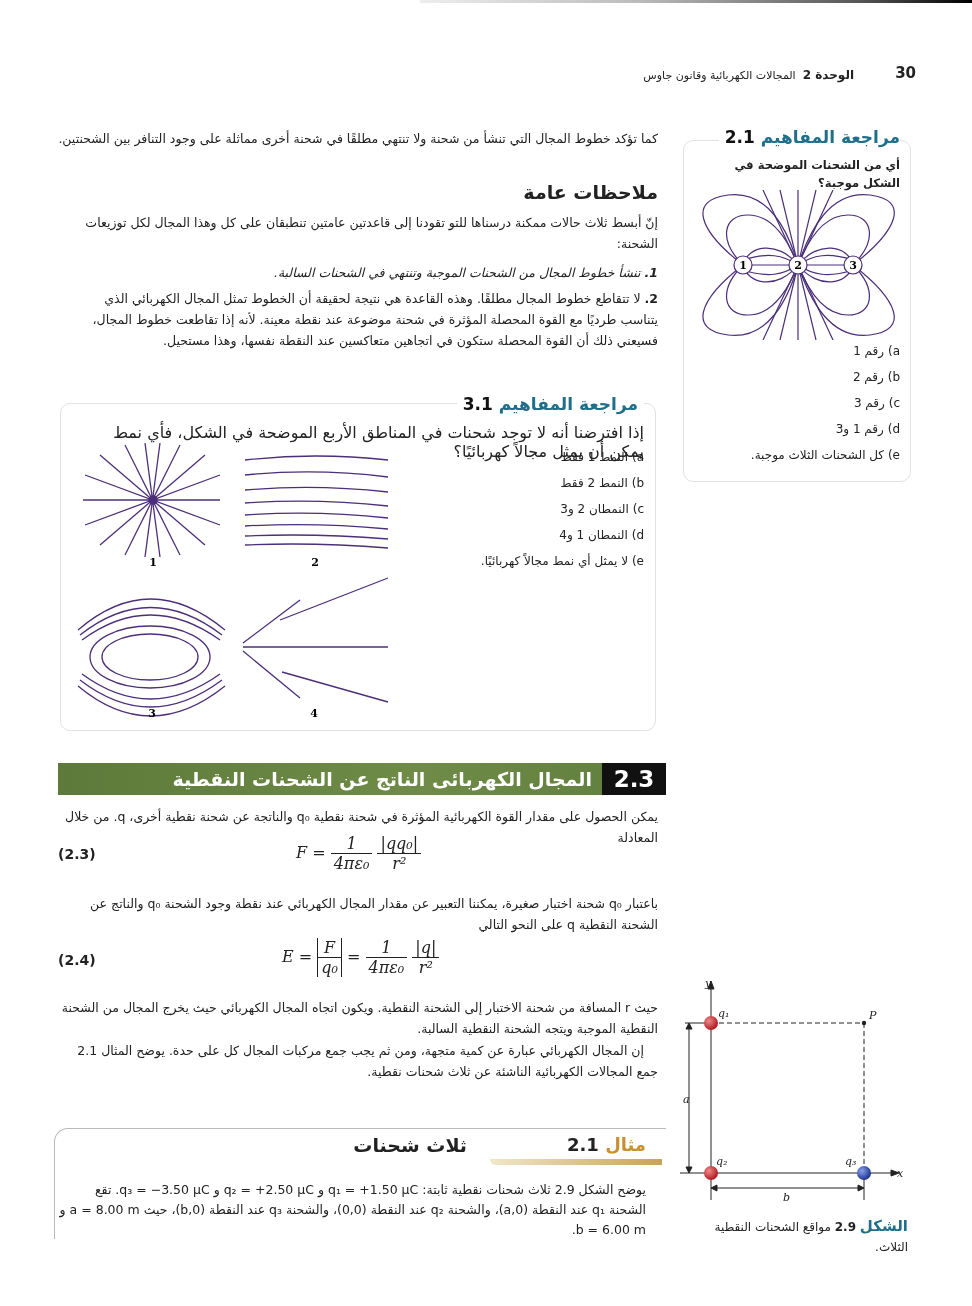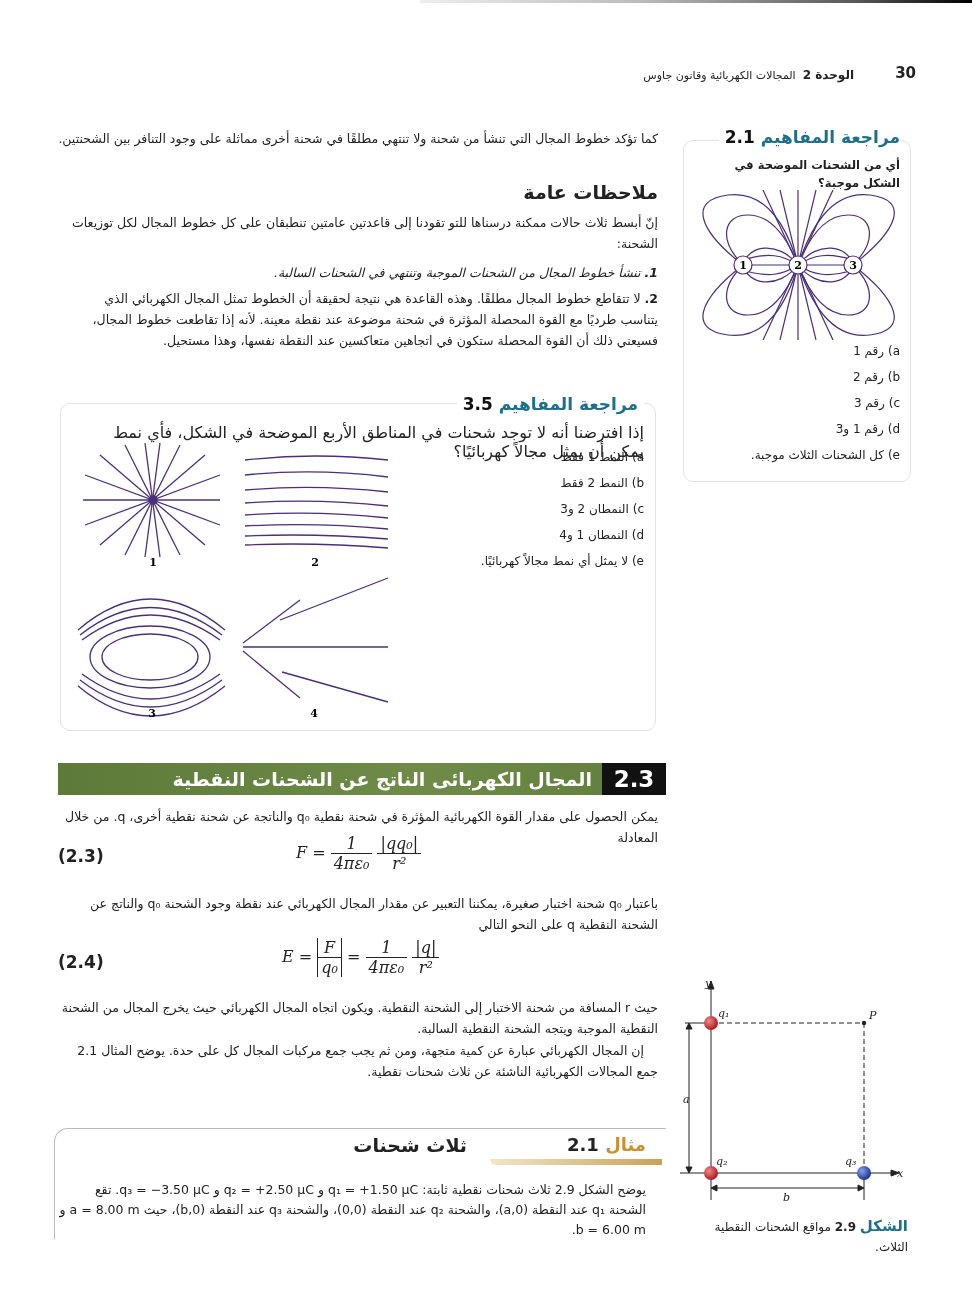--- a/index.html
+++ b/index.html
@@ -12,21 +12,21 @@
   .hdr-unit b{font-size:12px;}
   .p{font-size:12.5px;line-height:21px;}
   .h-notes{right:314px;top:181px;font-size:19px;font-weight:bold;}
   .box{border:1px solid #e2e2e2;border-radius:10px;}
   .box-title{font-size:17px;font-weight:bold;color:#1f6f8b;}
   .box-title b{color:#111;}
   .opts div{font-size:12px;line-height:26px;}
   .secbar{left:58px;top:763px;width:608px;height:32px;background:linear-gradient(to right,#5d7a3a,#6f8b47 60%,#5f7d3c);}
   .secnum{position:absolute;right:0;top:0;width:64px;height:32px;background:#111;color:#fff;font-size:23px;font-weight:bold;line-height:32px;text-align:center;}
   .sectitle{position:absolute;right:74px;top:0;color:#fff;font-size:19px;font-weight:bold;line-height:32px;direction:rtl;}
-  .eqnum{font-size:17px;font-weight:bold;}
+  .eqnum{font-size:14px;font-weight:bold;}
   .math{font-family:"DejaVu Serif",serif;font-size:16px;font-style:italic;}
   .frac{display:inline-block;vertical-align:middle;text-align:center;}
   .frac span{display:block;padding:0 3px;}
   .frac .num{border-bottom:1px solid #222;}
   .ex-box{left:54px;top:1128px;width:611px;height:110px;border:1px solid #bbb;border-radius:14px 0 0 0;border-bottom:none;border-right:none;}
   .ex-title{right:200px;top:1134px;font-size:19px;font-weight:bold;}
   .ex-tag{right:20px;top:1134px;font-size:18px;font-weight:bold;color:#222;}
   .ex-tag .m{color:#c7912e;}
   .ex-under{left:490px;top:1159px;width:172px;height:6px;background:linear-gradient(to right,#f1e6c9,#c9a25a);border-radius:0 0 0 6px;}
   .cap{font-size:12px;}
@@ -39,21 +39,21 @@
 
 <div class="abs hdr-page">30</div>
 <div class="abs hdr-unit rtl">
   <b>الوحدة 2</b>&nbsp;
   <span>المجالات الكهربائية وقانون جاوس</span>
 </div>
 
 <div class="abs p rtl" style="right:314px;top:128px;width:600px;">كما تؤكد خطوط المجال التي تنشأ من شحنة ولا تنتهي مطلقًا في شحنة أخرى مماثلة على وجود التنافر بين الشحنتين.</div>
 
 <div class="abs h-notes rtl">ملاحظات عامة</div>
-<div class="abs p rtl" style="right:314px;top:212px;width:600px;">إنّ أبسط ثلاث حالات ممكنة درسناها للتو تقودنا إلى قاعدتين عامتين تنطبقان على كل خطوط المجال لكل توزيعات الشحنة:</div>
+<div class="abs p rtl" style="right:314px;top:212px;width:600px;">إنّ أبسط ثلاث حالات ممكنة درسناها للتو تقودنا إلى قاعدتين عامتين تنطبقان على كل وهذا المجال لكل توزيعات الشحنة:</div>
 <div class="abs p rtl" style="right:314px;top:262px;width:560px;font-style:italic;">
   <b>1.</b>
   <span>تنشأ خطوط المجال من الشحنات الموجبة وتنتهي في الشحنات السالبة.</span>
 </div>
 <div class="abs p rtl" style="right:314px;top:288px;width:580px;">
   <b>2.</b>
   <span>لا تتقاطع خطوط المجال مطلقًا. وهذه القاعدة هي نتيجة لحقيقة أن الخطوط تمثل المجال الكهربائي الذي يتناسب طرديًا مع القوة المحصلة المؤثرة في شحنة موضوعة عند نقطة معينة. لأنه إذا تقاطعت خطوط المجال، فسيعني ذلك أن القوة المحصلة ستكون في اتجاهين متعاكسين عند النقطة نفسها، وهذا مستحيل.</span>
 </div>
 
 <div class="abs box" style="left:683px;top:140px;width:226px;height:340px;"></div>
@@ -107,21 +107,21 @@
   <div><span>a)</span> <span>رقم 1</span></div>
   <div><span>b)</span> <span>رقم 2</span></div>
   <div><span>c)</span> <span>رقم 3</span></div>
   <div><span>d)</span> <span>رقم 1 و3</span></div>
   <div><span>e)</span> <span>كل الشحنات الثلاث موجبة.</span></div>
 </div>
 
 <div class="abs box" style="left:60px;top:403px;width:594px;height:326px;"></div>
 <div class="abs box-title rtl" style="right:328px;top:394px;background:#fff;padding:0 6px;">
   <span>مراجعة المفاهيم</span>
-  <b>3.5</b>
+  <b>3.1</b>
 </div>
 <div class="abs rtl" style="right:328px;top:423px;width:560px;font-size:16px;">إذا افترضنا أنه لا توجد شحنات في المناطق الأربع الموضحة في الشكل، فأي نمط يمكن أن يمثل مجالاً كهربائيًا؟</div>
 
 <svg class="abs" style="left:70px;top:440px;" width="340" height="290" viewBox="0 0 340 290">
   <g stroke="#4b2f7a" stroke-width="1.3" fill="none">
     <line x1="13" y1="60" x2="150" y2="60"></line>
     <line x1="15" y1="35" x2="150" y2="85"></line>
     <line x1="15" y1="85" x2="150" y2="35"></line>
     <line x1="30" y1="15" x2="135" y2="105"></line>
     <line x1="30" y1="105" x2="135" y2="15"></line>

